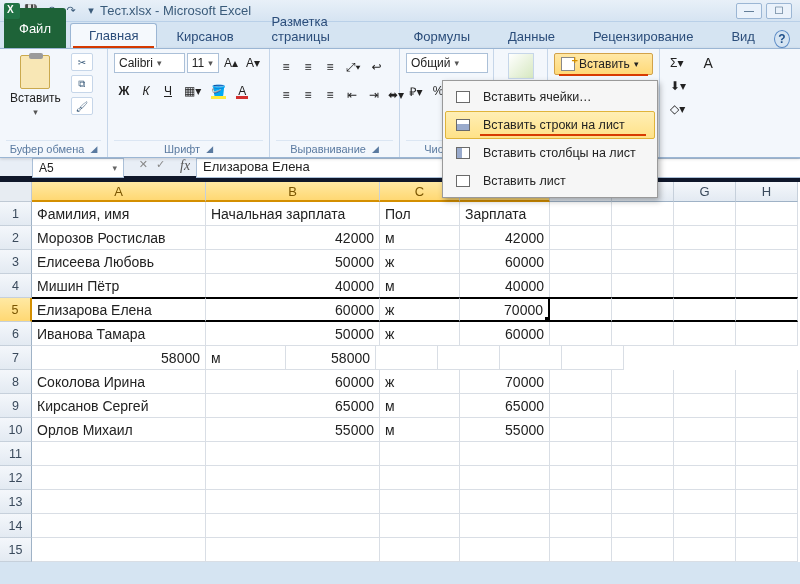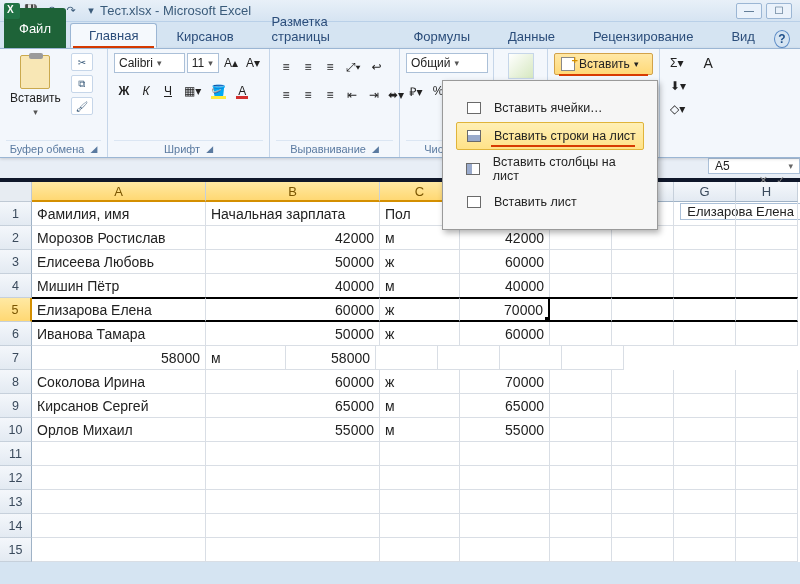--- a/index.html
+++ b/index.html
@@ -44,32 +44,32 @@
 
   .styles-icon { width:26px; height:26px; border:1px solid #c6d6e9; background:linear-gradient(135deg,#fff,#d6e8c0); }
 
   
   .insert-btn { height:22px; border:1px solid #d2a24a; background:linear-gradient(#ffe8a6,#ffd978); display:flex; align-items:center; gap:4px; padding:0 6px; border-radius:2px; position:relative; }
   .insert-btn .ico { width:14px; height:14px; background:#fff; border:1px solid #888; position:relative; }
   .insert-btn .ico::after { content:"+"; color:#d48f00; position:absolute; top:-4px; right:-4px; font-weight:bold; font-size:11px; }
   .insert-btn::after { content:""; position:absolute; left:4px; right:4px; bottom:-2px; height:2px; background:#d83b01; }
   .cells-col { display:flex; flex-direction:column; gap:3px; }
 
-  .dropdown { position:absolute; top:26px; right:-6px; width:216px; background:#f6f6f6; border:1px solid #9a9a9a; box-shadow:2px 3px 6px rgba(0,0,0,0.3); z-index:50; padding:13px; }
+  .dropdown { position:absolute; top:26px; right:-6px; width:216px; background:#f6f6f6; border:1px solid #9a9a9a; box-shadow:2px 3px 6px rgba(0,0,0,0.3); z-index:50; padding:2px; }
   .dd-item { display:flex; align-items:center; gap:10px; padding:5px 8px; font-size:12.5px; color:#222; }
   .dd-item .ddico { width:20px; height:18px; display:flex; align-items:center; justify-content:center; position:relative; }
   .dd-item .ddico .box { width:14px; height:12px; border:1px solid #6a6a6a; background:#fff; }
   .dd-item.hl { background:linear-gradient(#ffefb5,#ffe288); border:1px solid #e0b43a; border-radius:2px; padding:4px 7px; position:relative; }
   .dd-item.hl::after { content:""; position:absolute; left:34px; right:8px; bottom:2px; height:2px; background:#d83b01; }
 
   .edit-group { display:flex; flex-direction:column; gap:3px; padding:4px 6px; }
   .edit-row { display:flex; gap:6px; align-items:center; }
 
   
-  .fxbar { height:24px; background:#e8eef6; border-bottom:4px solid #0f172a; display:flex; align-items:flex-end;flex-direction:column; }
+  .fxbar { height:24px; background:#e8eef6; border-bottom:6px solid #0f172a; display:flex; align-items:flex-start; }
   .namebox { width:92px; height:20px; margin-left:32px; border:1px solid #abc0d8; background:#fff; display:flex; align-items:center; padding:0 6px; font-size:12px; justify-content:space-between; }
   .namebox .dd { font-size:9px; color:#666; }
   .fx-sep { width:56px; display:flex; gap:8px; justify-content:center; font-size:11px; color:#888; }
   .fx-lbl { font-style:italic; font-family:"Times New Roman",serif; font-size:14px; color:#555; margin-right:6px; }
   .fx-input { flex:1; height:20px; border:1px solid #abc0d8; border-right:none; background:#fff; padding:0 6px; font-size:13px; }
 
   
   .grid { background:#fff; }
   .hdr-row { display:flex; height:20px; }
   .corner { width:32px; background:#e7ecf2; border-right:1px solid #bfc9d4; border-bottom:1px solid #bfc9d4; }

